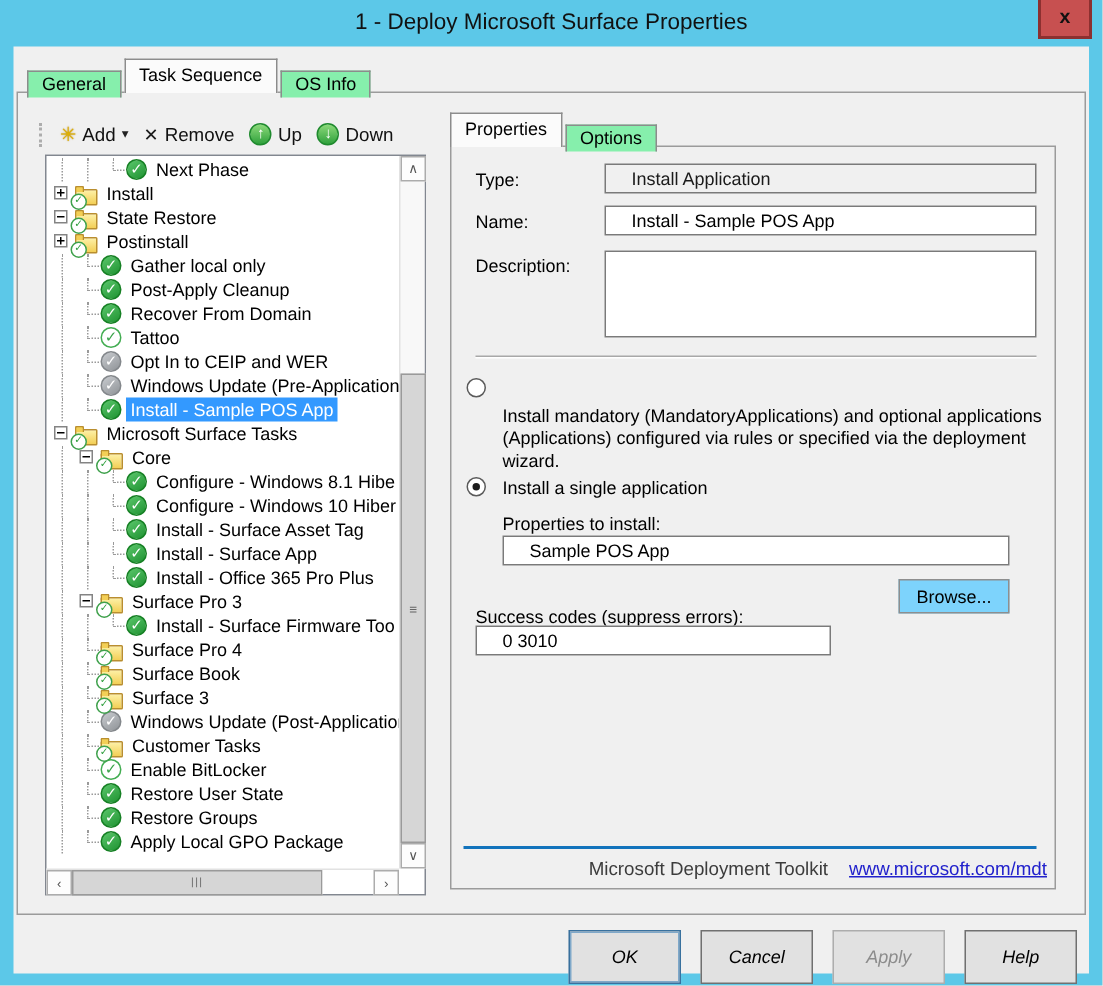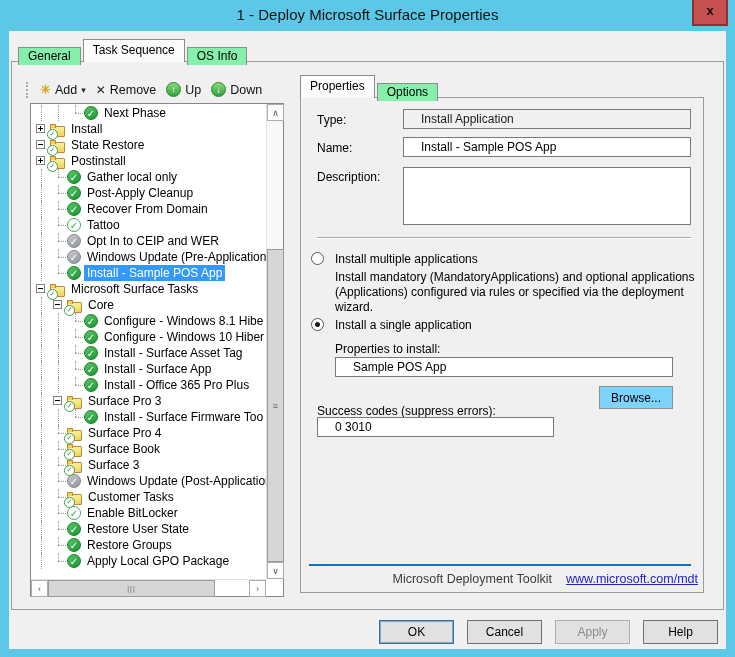--- a/index.html
+++ b/index.html
@@ -72,21 +72,21 @@
   .radio { position:absolute; width:13px; height:13px; border:1px solid #5A5A5A; border-radius:50%; background:#fff; cursor:pointer; }
   .radio.on::after { content:""; position:absolute; left:3px; top:3px; width:5px; height:5px; border-radius:50%; background:#1c1c1c; }
   .helptext { position:absolute; left:34px; top:172px; width:372px; font-size:12px; line-height:15px; color:#000; }
   .browse { position:absolute; left:298px; top:288px; width:74px; height:23px; background:#7dd3fc; border:1px solid #8E8E8E; font-size:12px; color:#000; cursor:pointer; }
   .fline { position:absolute; left:8px; top:466px; width:382px; height:2px; background:#1273BC; }
   .ffoot { position:absolute; left:8px; top:474px; width:389px; text-align:right; font-size:12.5px; color:#3C3C3C; }
   .ffoot a { color:#2222CC; margin-left:14px; }
 
   
   .btnrow { position:absolute; right:8px; top:589px; display:flex; gap:13px; }
-  .wbtn { width:75px; height:24px; background:#E1E1E1; border:1px solid #707070; font-size:12px; color:#000; cursor:pointer; }
+  .wbtn { width:75px; height:36px; background:#E1E1E1; border:1px solid #707070; font-size:12px; color:#000; cursor:pointer;font-style:italic; }
   .wbtn.default { border:1px solid #39719E; box-shadow:inset 0 0 0 1px #7FA8C9; }
   .wbtn.disabled { border:1px solid #ADADAD; color:#8C8C8C; cursor:default; }
 </style>
 </head>
 <body>
 
 <div class="window">
   <div class="titlebar">
     <span class="title">1 - Deploy Microsoft Surface Properties</span>
     <div class="closebtn">
@@ -371,21 +371,20 @@
 
       <span class="plabel" style="left:16px; top:43px;">Name:</span>
       <input class="tfield" style="left: 102px; top: 39px; width: 288px;" value="Install - Sample POS App">
 
       <span class="plabel" style="left:16px; top:72px;">Description:</span>
       <textarea class="tfield" style="left: 102px; top: 69px; width: 288px;"></textarea>
 
       <div class="sep"></div>
 
       <span class="radio" style="left:10px; top:154px;"></span>
-      <span class="plabel" style="left:34px; top:154px;">Install multiple applications</span>
       <div class="helptext">Install mandatory (MandatoryApplications) and optional applications (Applications) configured via rules or specified via the deployment wizard.</div>
 
       <span class="radio on" style="left:10px; top:220px;"></span>
       <span class="plabel" style="left:34px; top:220px;">Install a single application</span>
 
       <span class="plabel" style="left:34px; top:244px;">Properties to install:</span>
       <input class="tfield" style="left: 34px; top: 259px; width: 338px;" value="Sample POS App">
 
       <button class="browse">Browse...</button>
 

